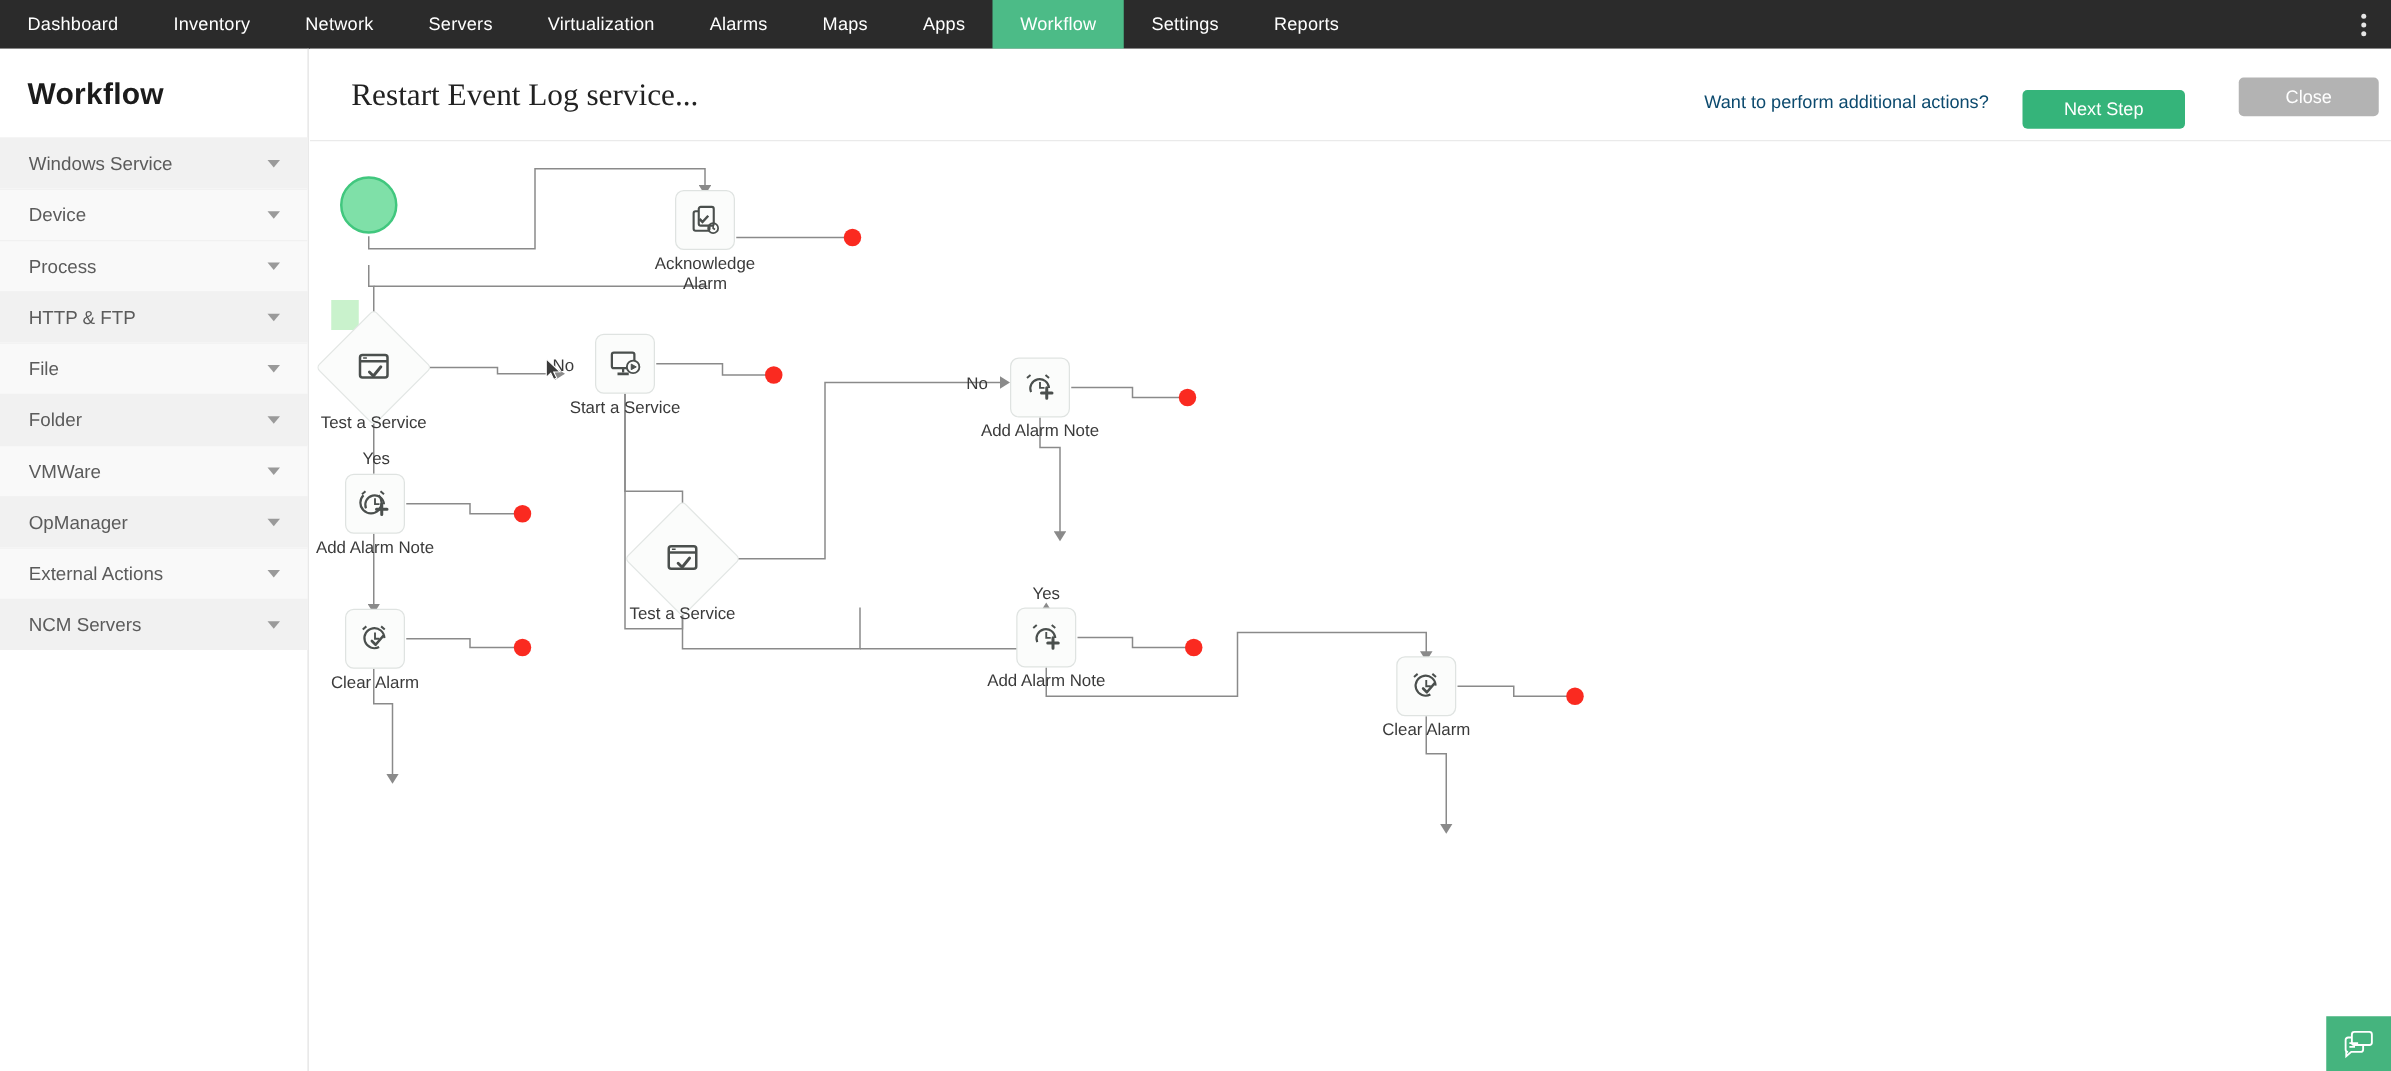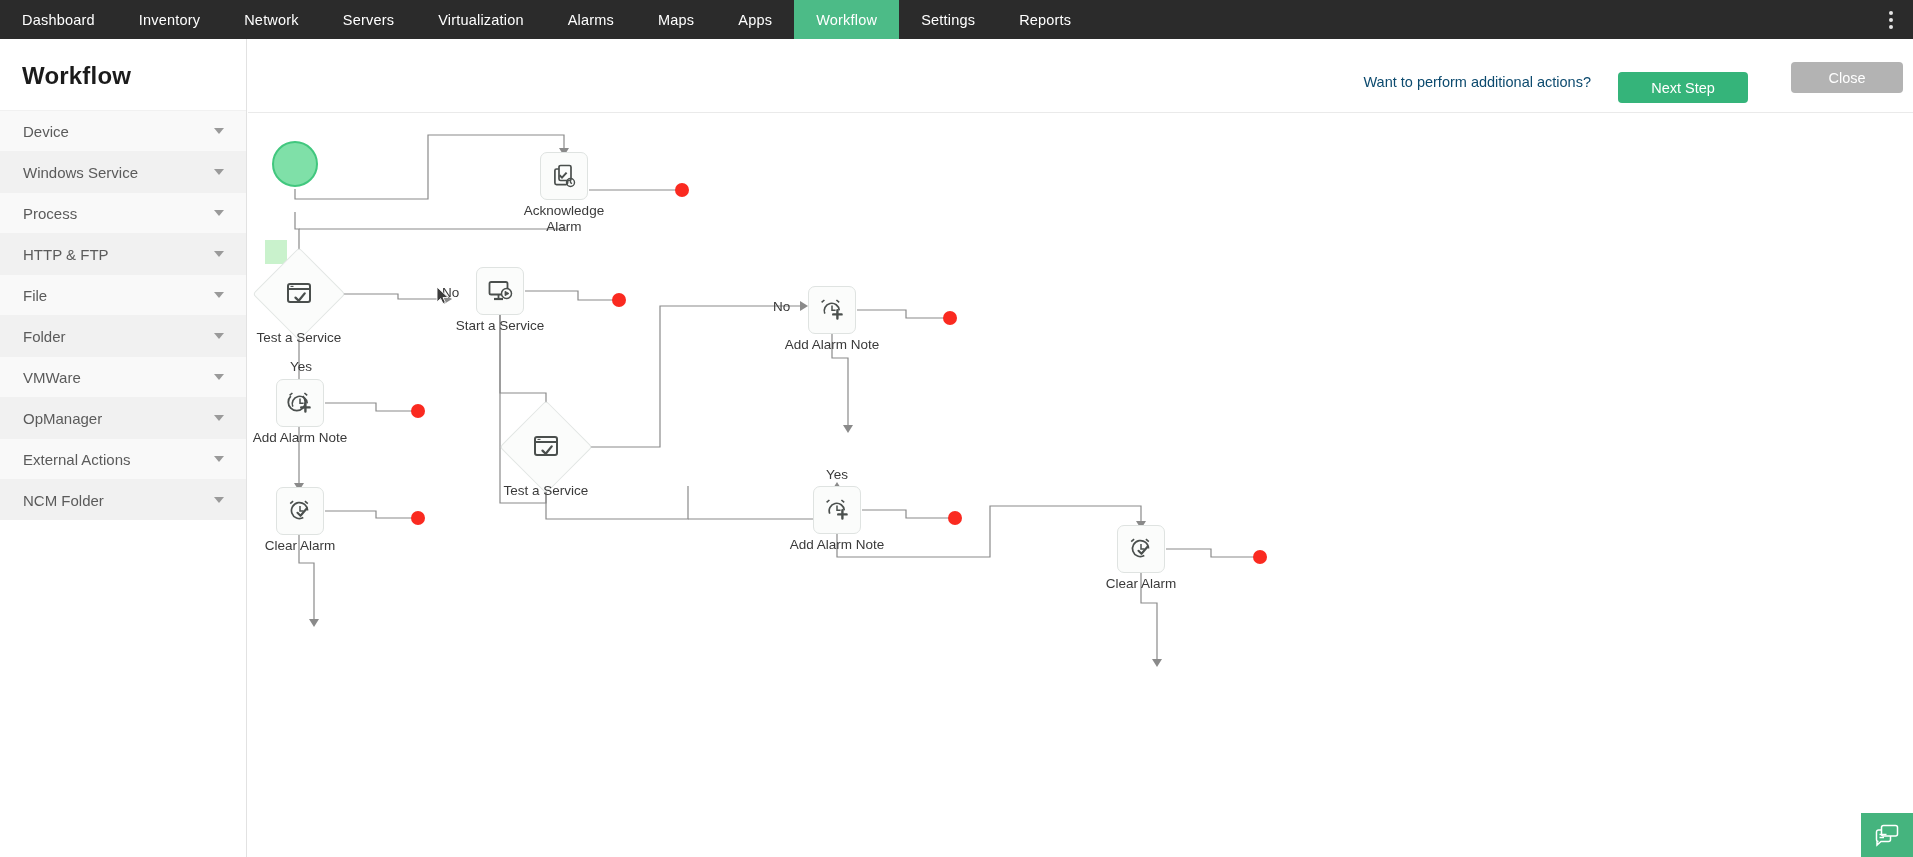--- a/index.html
+++ b/index.html
@@ -212,28 +212,28 @@
   <div id="nav-overflow">
       <i></i>
       <i></i>
       <i></i>
     </div>
 </div>
 
 <div id="sidebar">
   <div id="sidebar-title">Workflow</div>
 
+  <div class="side-item alt">
+    <span class="side-label">Windows Service</span>
+    <span class="caret"></span>
+  </div>
   <div class="side-item plain">
     <span class="side-label">Device</span>
     <span class="caret"></span>
   </div>
-  <div class="side-item alt">
-    <span class="side-label">Windows Service</span>
-    <span class="caret"></span>
-  </div>
   <div class="side-item plain">
     <span class="side-label">Process</span>
     <span class="caret"></span>
   </div>
   <div class="side-item alt">
     <span class="side-label">HTTP &amp; FTP</span>
     <span class="caret"></span>
   </div>
   <div class="side-item plain">
     <span class="side-label">File</span>
@@ -249,27 +249,28 @@
   </div>
   <div class="side-item alt">
     <span class="side-label">OpManager</span>
     <span class="caret"></span>
   </div>
   <div class="side-item plain">
     <span class="side-label">External Actions</span>
     <span class="caret"></span>
   </div>
   <div class="side-item alt">
-    <span class="side-label">NCM Folder</span>
+    <span class="side-label">NCM Servers</span>
     <span class="caret"></span>
   </div>
 </div>
 
 <div id="content">
 
+  <div id="page-title">Restart Event Log service...</div>
   <div id="extra-actions-link">Want to perform additional actions?</div>
   <button id="btn-next" class="hdr-btn">Next Step</button>
   <button id="btn-close" class="hdr-btn">Close</button>
   <div id="hdr-rule"></div>
 
   <div id="canvas">
 
     <svg id="flow-svg" width="1665" height="744">
       <defs>
         <marker id="ah" markerWidth="10" markerHeight="10" refX="4" refY="5" orient="auto" markerUnits="userSpaceOnUse">

